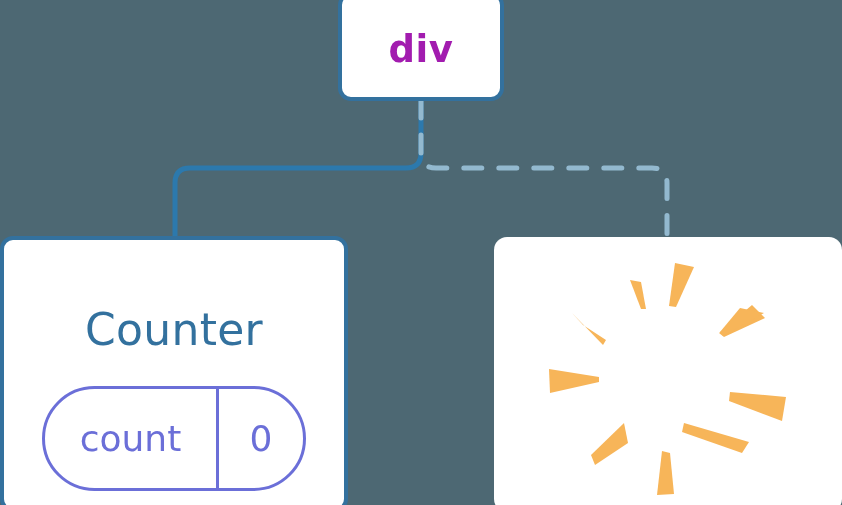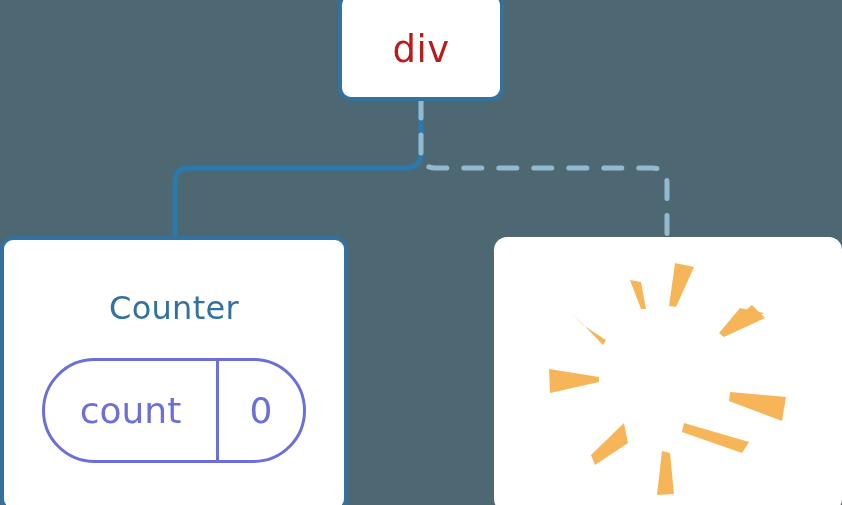--- a/index.html
+++ b/index.html
@@ -42,43 +42,43 @@
   #div-box {
     left: 338px;
     top: -8px;
     width: 166px;
     height: 109px;
     display: flex;
     align-items: center;
     justify-content: center;
   }
   #div-label {
-    color: #b91c1c;
+    color: #a21caf;
     font-size: 37px;
-    font-weight: 400;
+    font-weight: 700;
     letter-spacing: 0.5px;
     line-height: 1;
     margin-top: 6px;
   }
   #counter-box {
     left: 0px;
     top: 236px;
     width: 348px;
     height: 276px;
     display: flex;
     flex-direction: column;
     align-items: center;
   }
   #counter-title {
     color: #33719e;
-    font-size: 32px;
+    font-size: 44px;
     font-weight: 400;
     letter-spacing: 0.3px;
     line-height: 1;
-    margin-top: 52px;
+    margin-top: 68px;
   }
   #state-pill {
     margin-top: 34px;
     width: 264px;
     height: 105px;
     border: 3px solid #6b6fd8;
     border-radius: 53px;
     display: flex;
     align-items: stretch;
     box-sizing: border-box;

